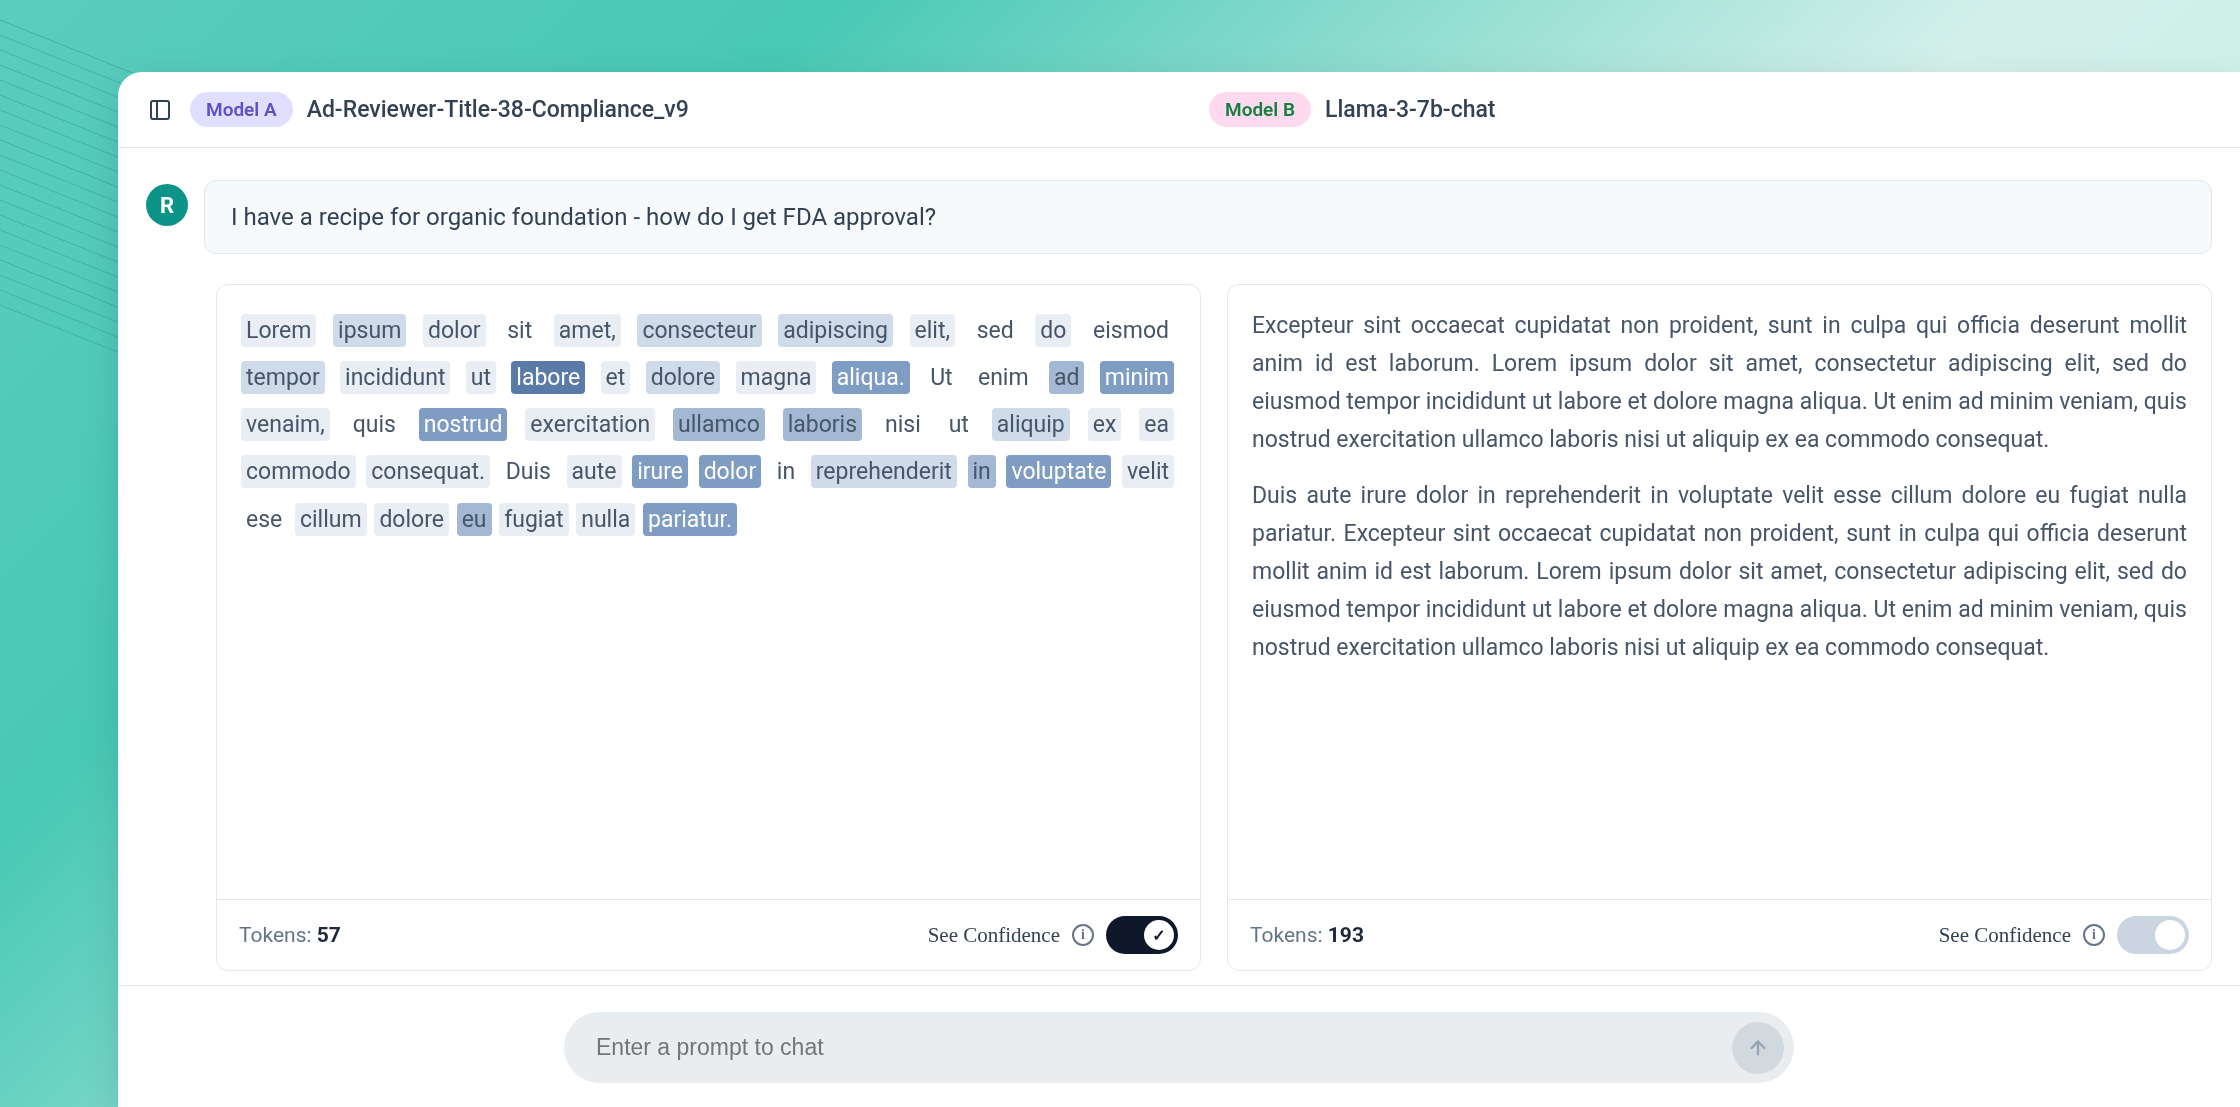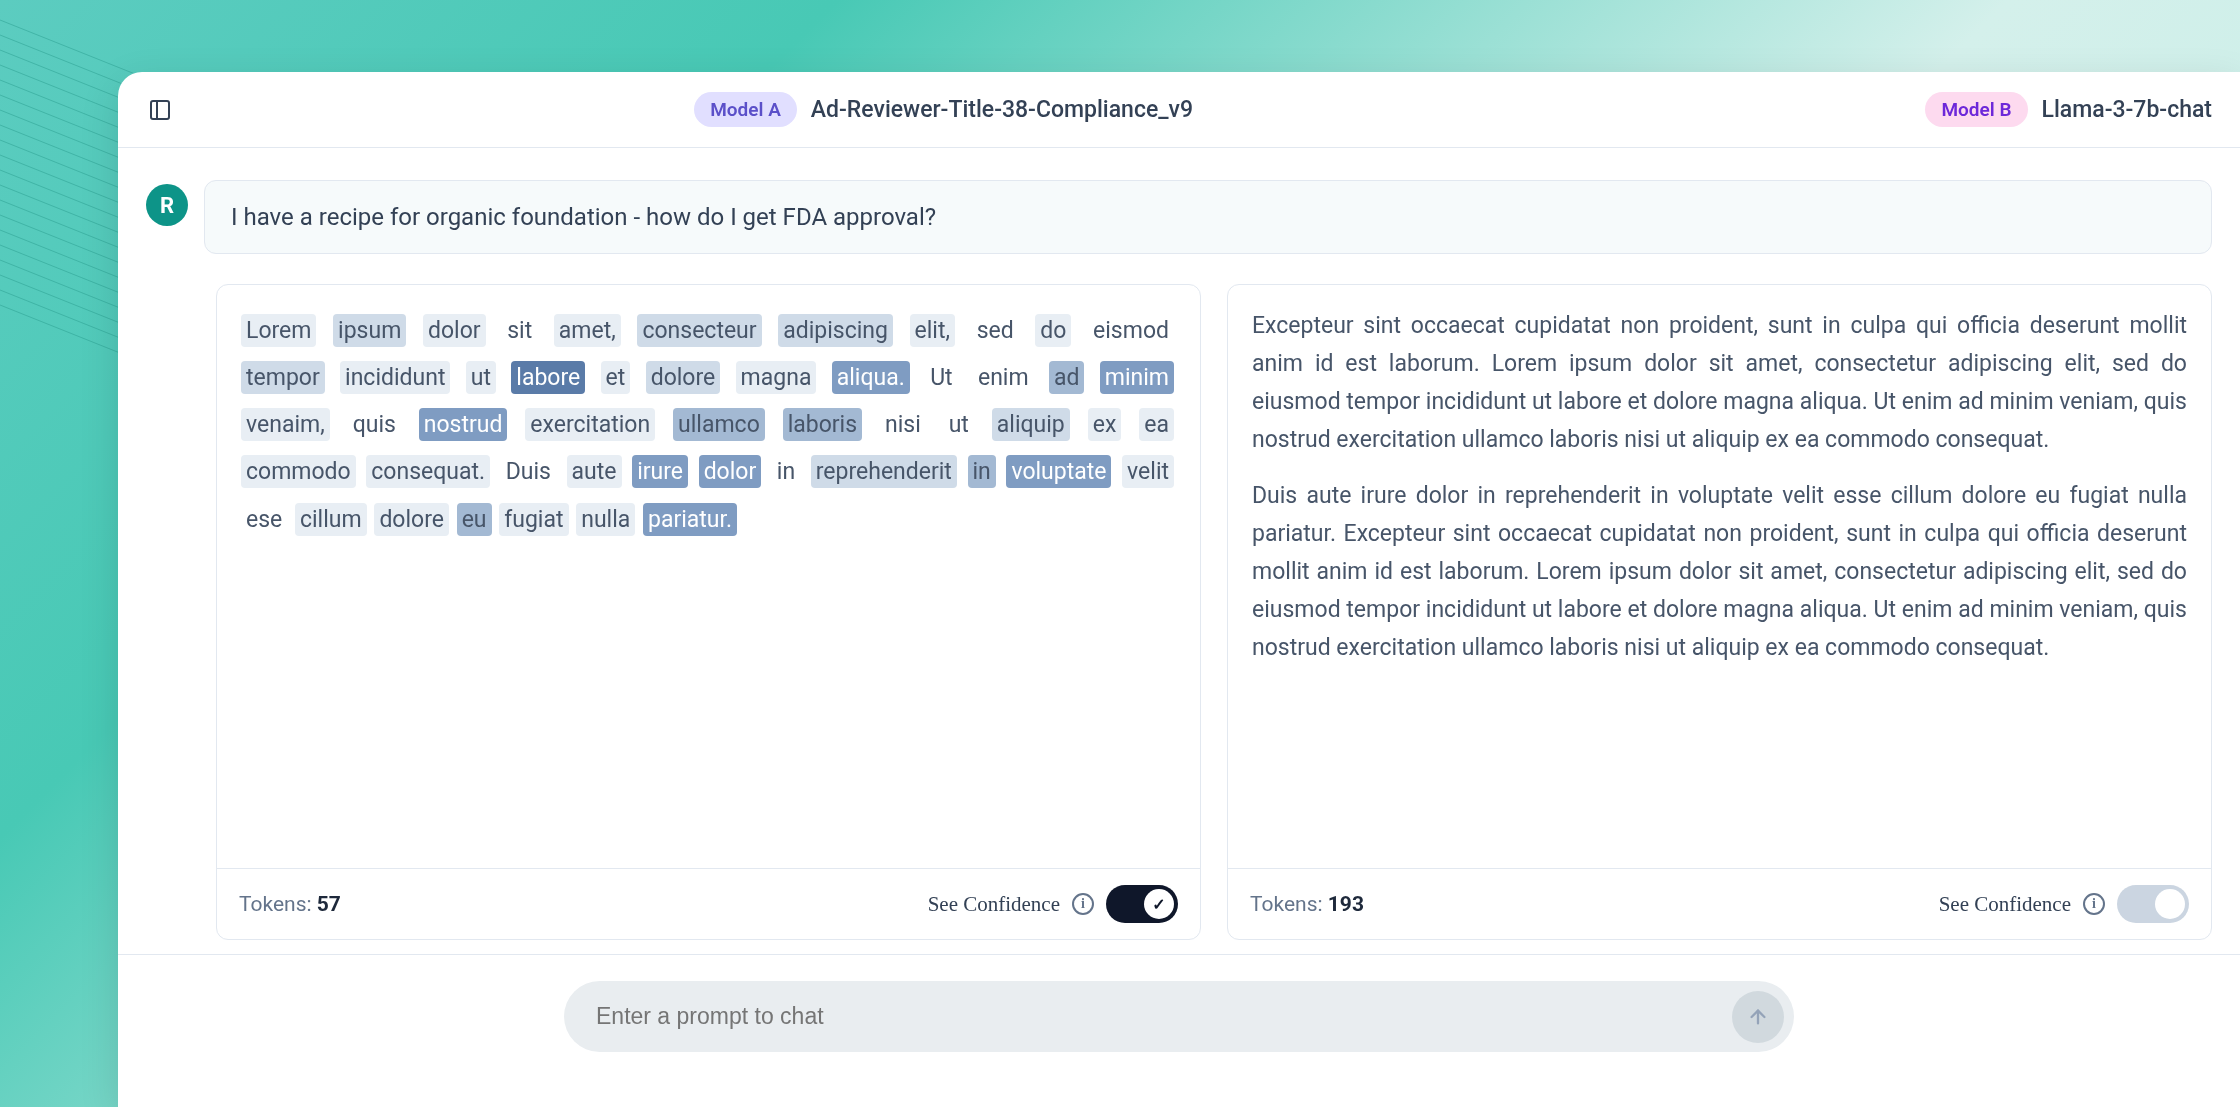--- a/index.html
+++ b/index.html
@@ -44,30 +44,29 @@
 .panel-icon {
   width: 28px; height: 28px;
   display: flex; align-items: center; justify-content: center;
   color: #334155;
 }
 .header-left, .header-right {
   flex: 1;
   display: flex;
   align-items: center;
   gap: 14px;
-  justify-content: flex-end;
 }
 .badge {
   padding: 6px 16px;
   border-radius: 999px;
   font-size: 19px;
   font-weight: 600;
 }
 .badge-a { background: #e1dfff; color: #5b50c9; }
-.badge-b { background: #fddaef; color: #6d28d9; }
+.badge-b { background: #fddaef; color: #15803d; }
 .model-name { font-size: 23px; color: #334155; font-weight: 500; }
 .body {
   flex: 1;
   display: flex;
   flex-direction: column;
   overflow: hidden;
 }
 .prompt-row {
   display: flex;
   gap: 16px;
@@ -165,21 +164,21 @@
   background: #fff;
   border-radius: 50%;
   top: 4px;
   display: flex; align-items: center; justify-content: center;
 }
 .toggle-on .toggle-knob { right: 4px; }
 .toggle-off .toggle-knob { right: 4px; }
 .check { color: #0f172a; font-size: 16px; font-weight: 900; }
 .input-row {
   border-top: 1px solid #e2e8f0;
-  padding: 26px 0 55px 0;
+  padding: 26px 0 24px 0;
   display: flex;
   justify-content: center;
 }
 .prompt-input-wrap {
   width: 1230px;
   background: #e9edf0;
   border-radius: 999px;
   display: flex;
   align-items: center;
   padding: 8px 10px 8px 32px;

